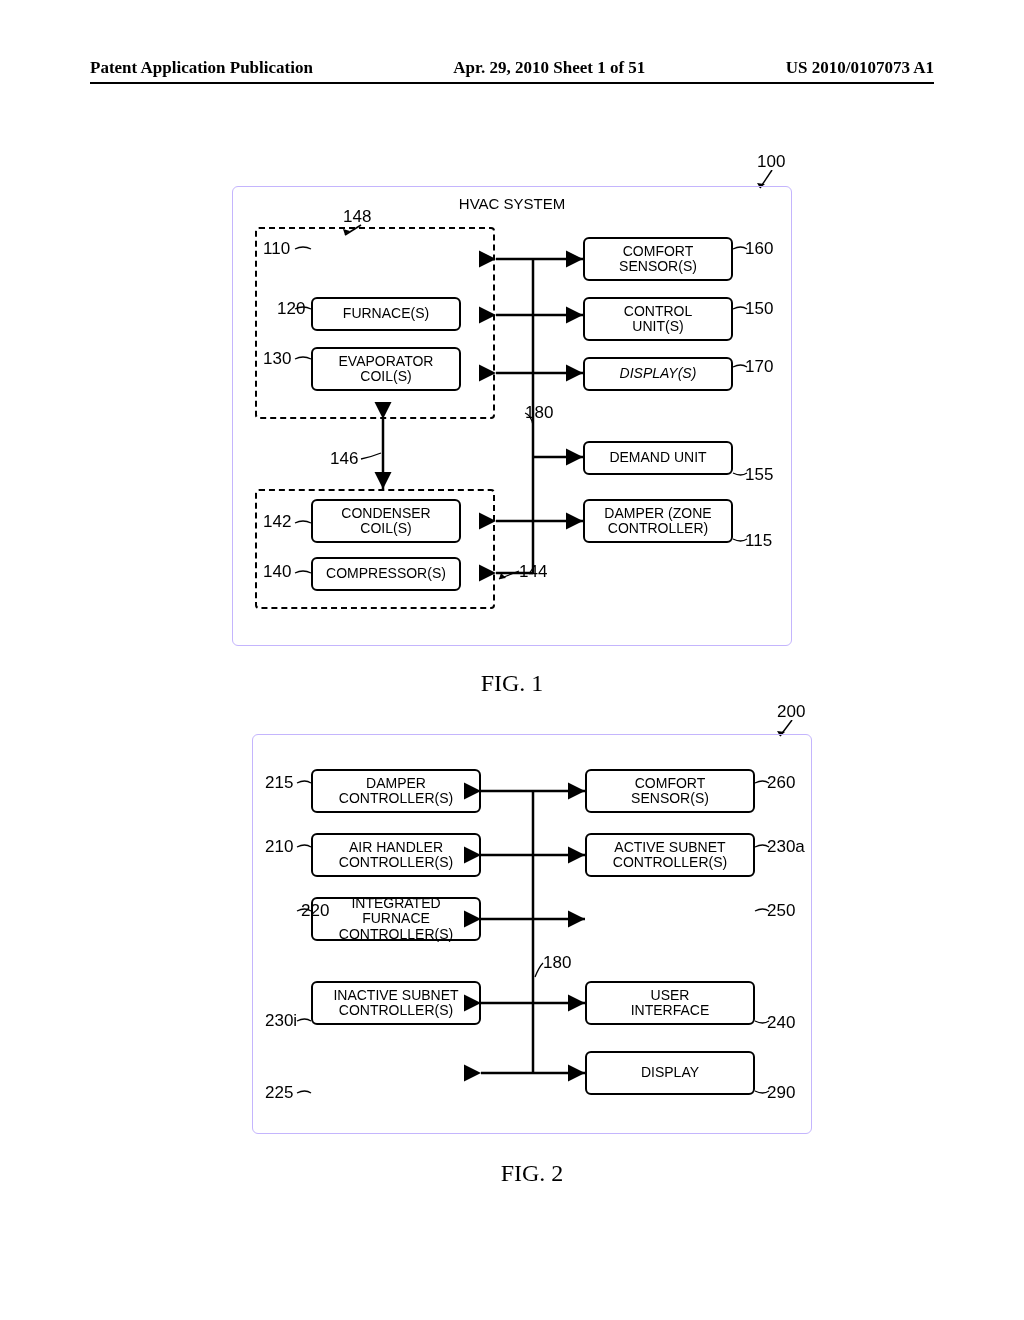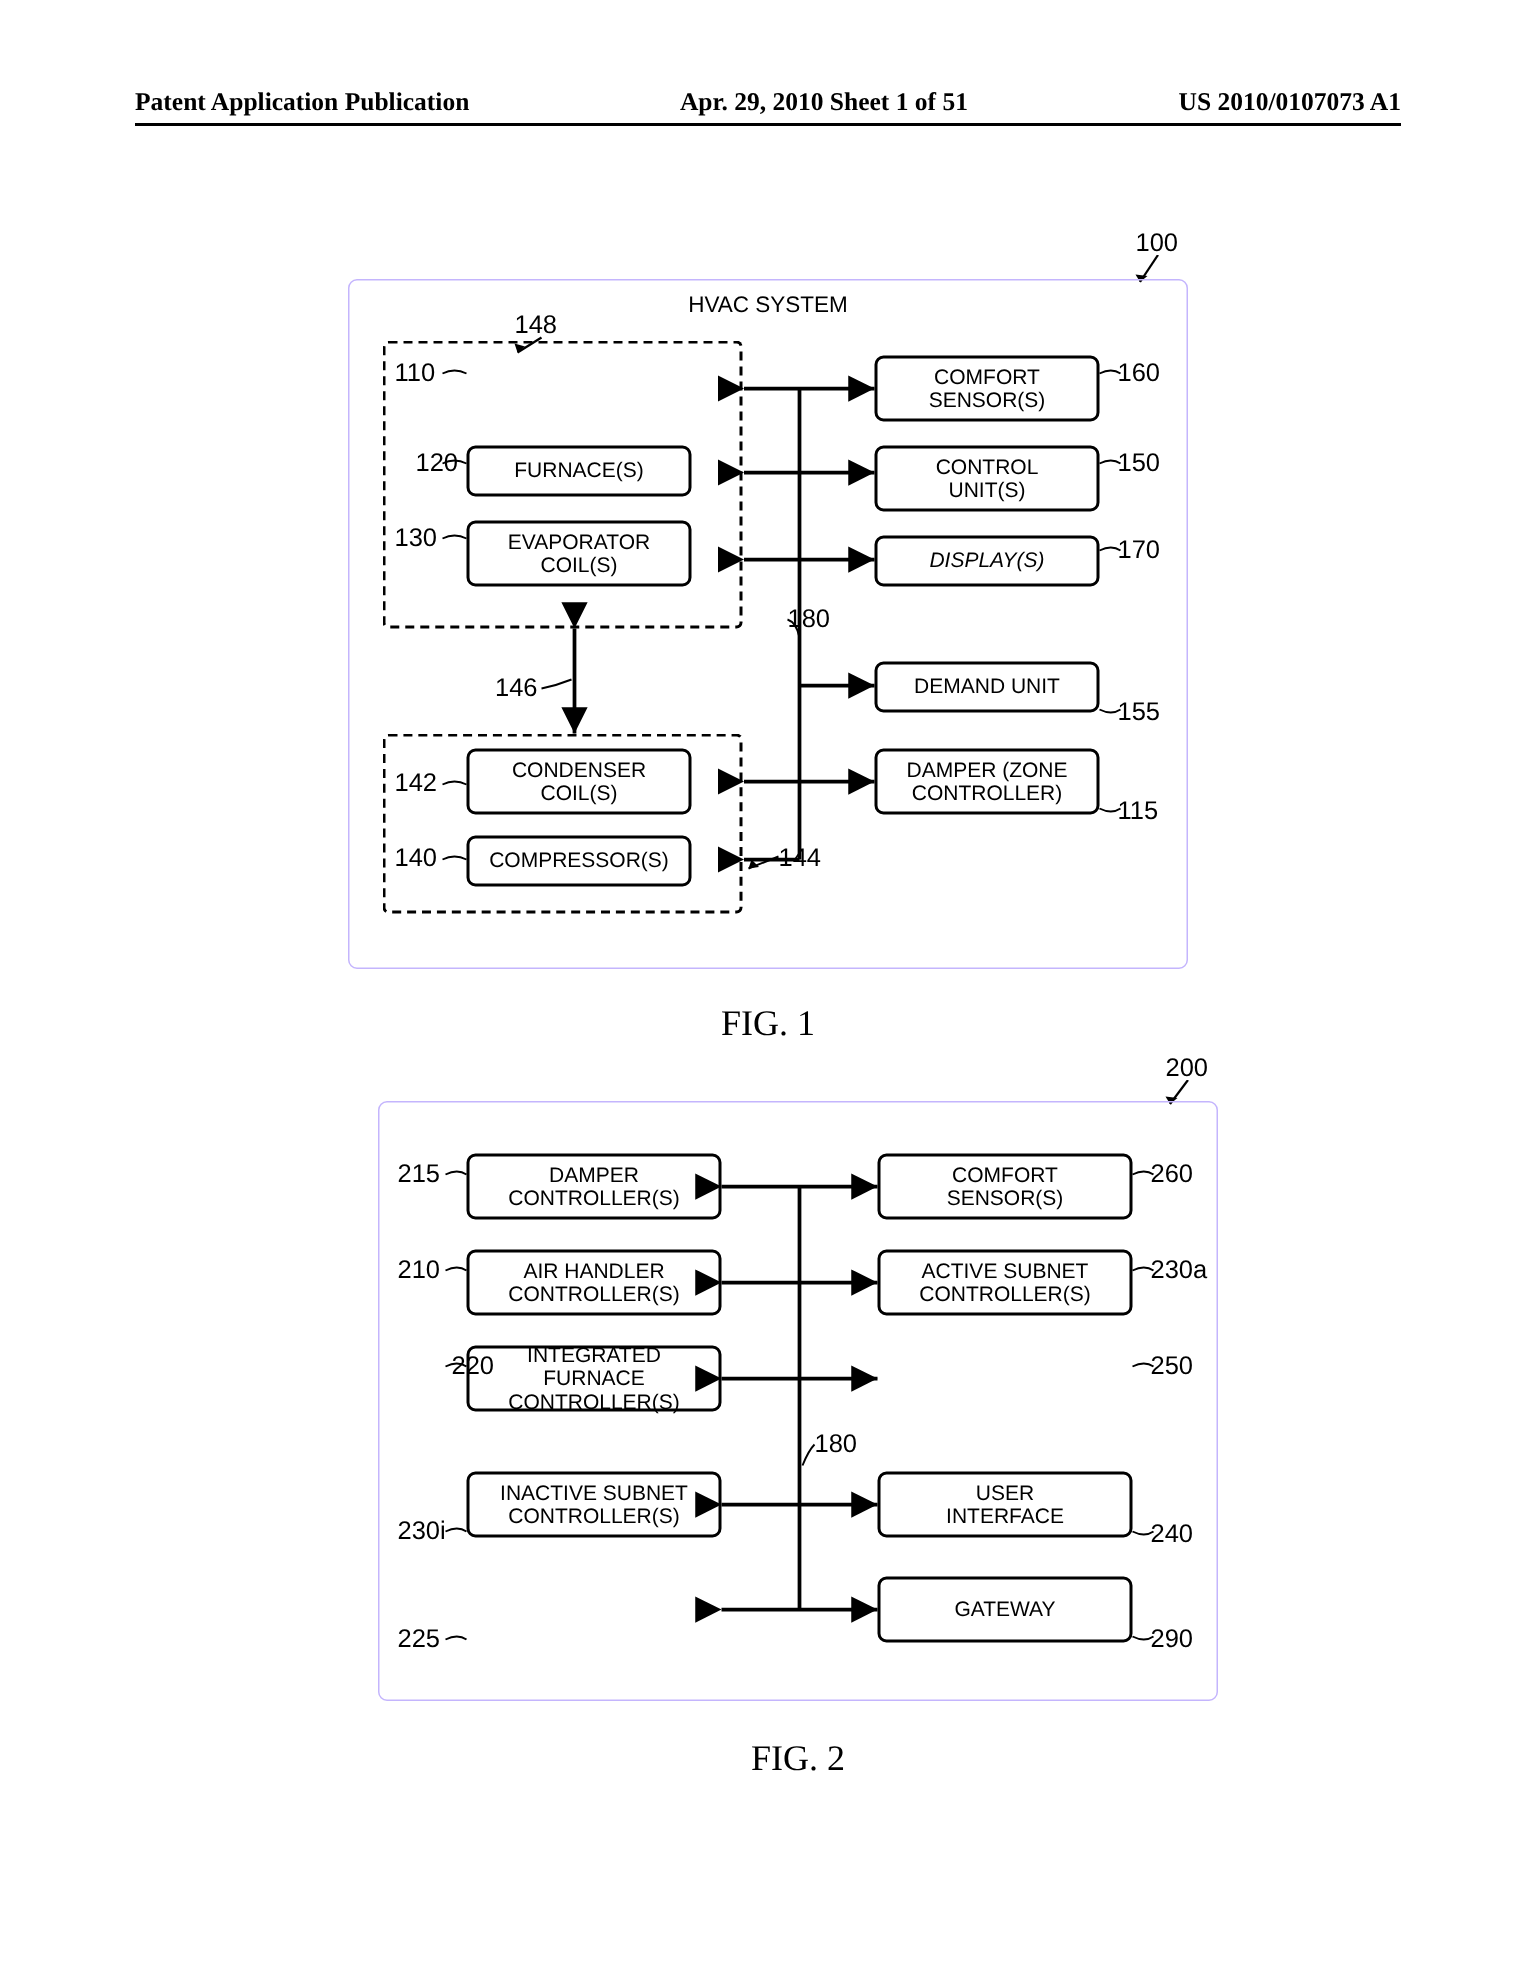--- a/index.html
+++ b/index.html
@@ -264,21 +264,21 @@
         </div>
       <div class="box sans" style="top:98px; left:332px; width:170px; height:44px;">
           <span style="white-space:pre-line">ACTIVE SUBNET
 CONTROLLER(S)</span>
         </div>
       <div class="box sans" style="top:246px; left:332px; width:170px; height:44px;">
           <span style="white-space:pre-line">USER
 INTERFACE</span>
         </div>
       <div class="box sans" style="top:316px; left:332px; width:170px; height:44px;">
-          <span>GATEWAY</span>
+          <span>DISPLAY</span>
         </div>
 
       <div class="reflabel" style="top:38px; left:12px;">215</div>
       <div class="reflabel" style="top:102px; left:12px;">210</div>
       <div class="reflabel" style="top:166px; left:12px;margin-left:36px;">220</div>
       <div class="reflabel" style="top:276px; left:12px;">230i</div>
       <div class="reflabel" style="top:348px; left:12px;">225</div>
 
       <div class="reflabel" style="top:38px; left:514px;">260</div>
       <div class="reflabel" style="top:102px; left:514px;">230a</div>

